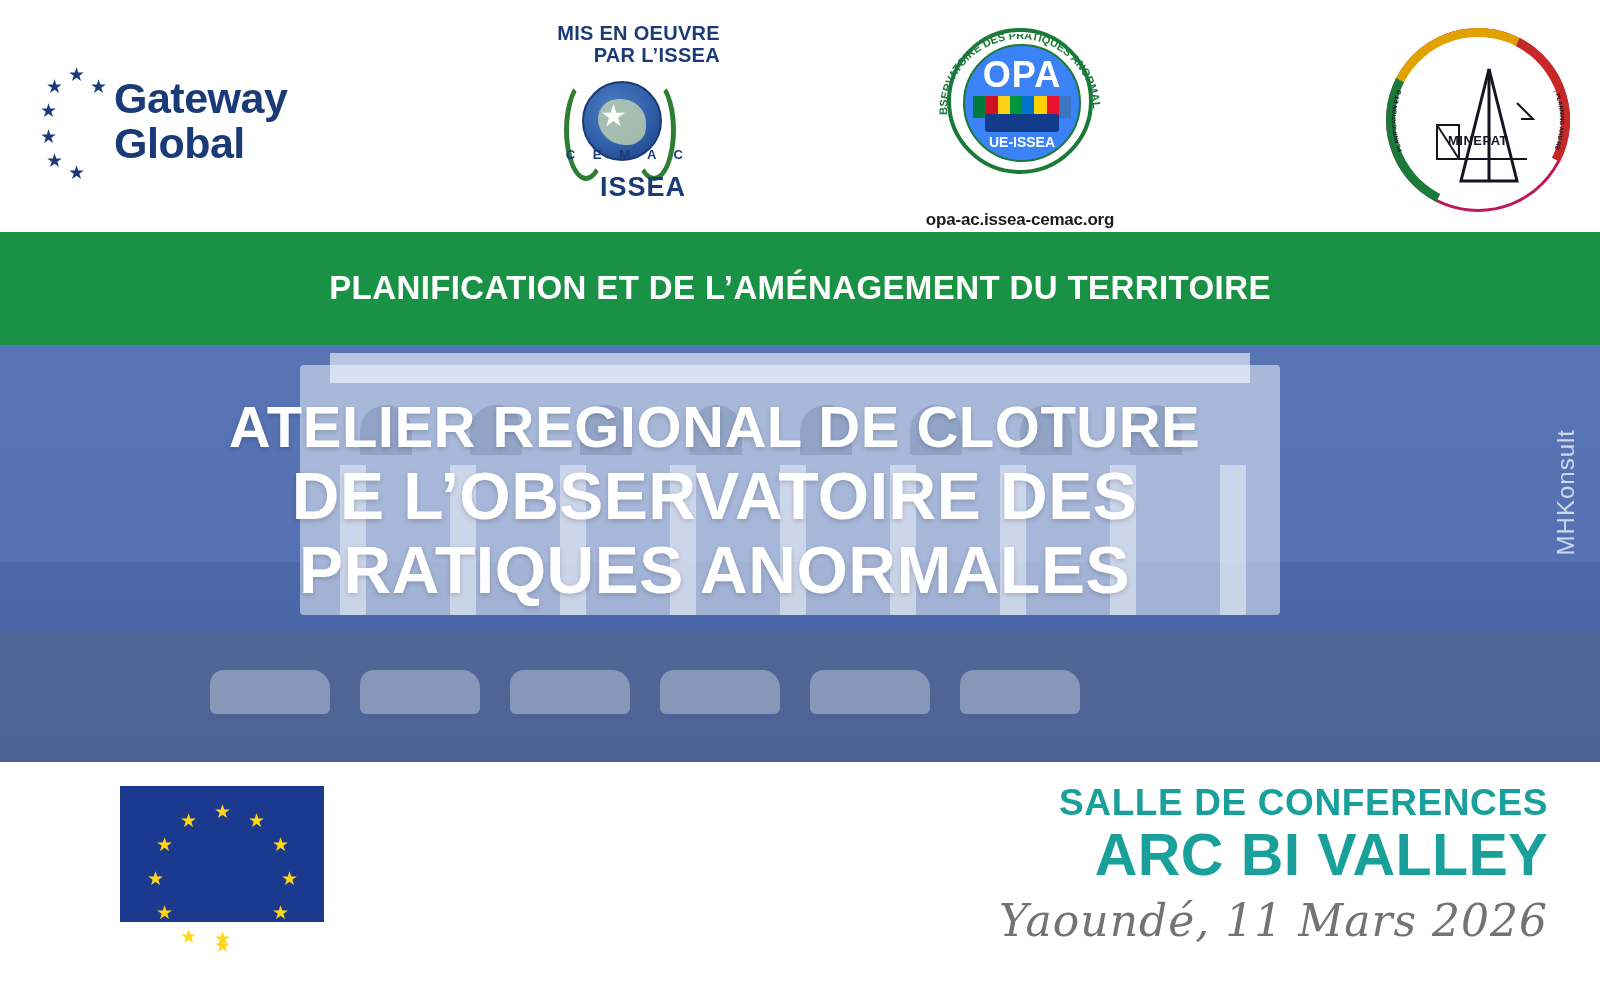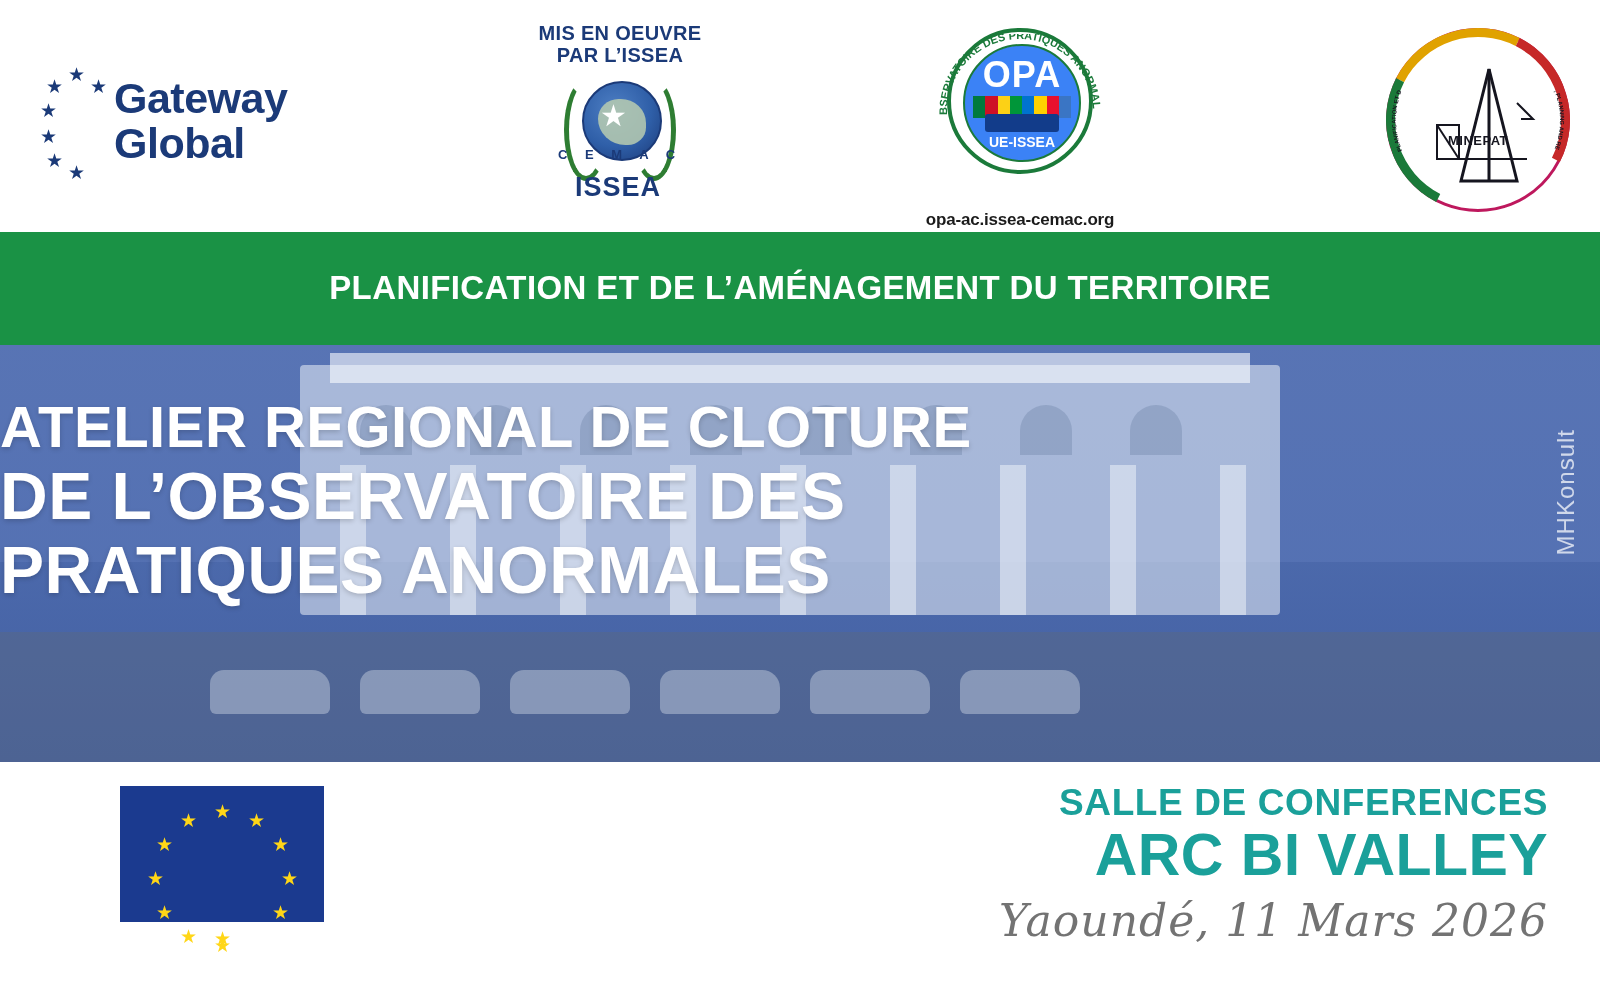--- a/index.html
+++ b/index.html
@@ -55,21 +55,21 @@
     font-size: 43px;
     line-height: 1.05;
     letter-spacing: -0.5px;
   }
 
   
   .issea-logo {
     position: absolute;
     left: 520px; top: 22px;
     width: 200px;
-    text-align: center;
+    text-align: right;
   }
   .issea-top {
     color: #1b3a78;
     font-weight: bold;
     font-size: 20px;
     line-height: 1.12;
     letter-spacing: 0.3px;
   }
   .issea-emblem {
     position: relative;
@@ -327,26 +327,28 @@
     position: absolute;
     bottom: 48px;
     width: 120px; height: 44px;
     background: rgba(215,222,233,.42);
     border-radius: 14px 18px 6px 6px;
   }
   .hero-title {
     position: absolute;
     left: 0; top: 50px;
     width: 1381px;
+    text-align: center;
     color: #ffffff;
     font-weight: bold;
     font-size: 62px;
     line-height: 1.12;
     letter-spacing: 0.5px;
     text-shadow: 0 2px 5px rgba(0,0,0,.18);
+    padding-left: 24px;
   }
   .hero-title .l1 { font-size: 58px; }
   .hero-title .l2,
   .hero-title .l3 { font-size: 66px; }
   .watermark {
     position: absolute;
     right: 20px; top: 84px;
     color: rgba(255,255,255,.72);
     font-size: 24px;
     letter-spacing: 1px;

